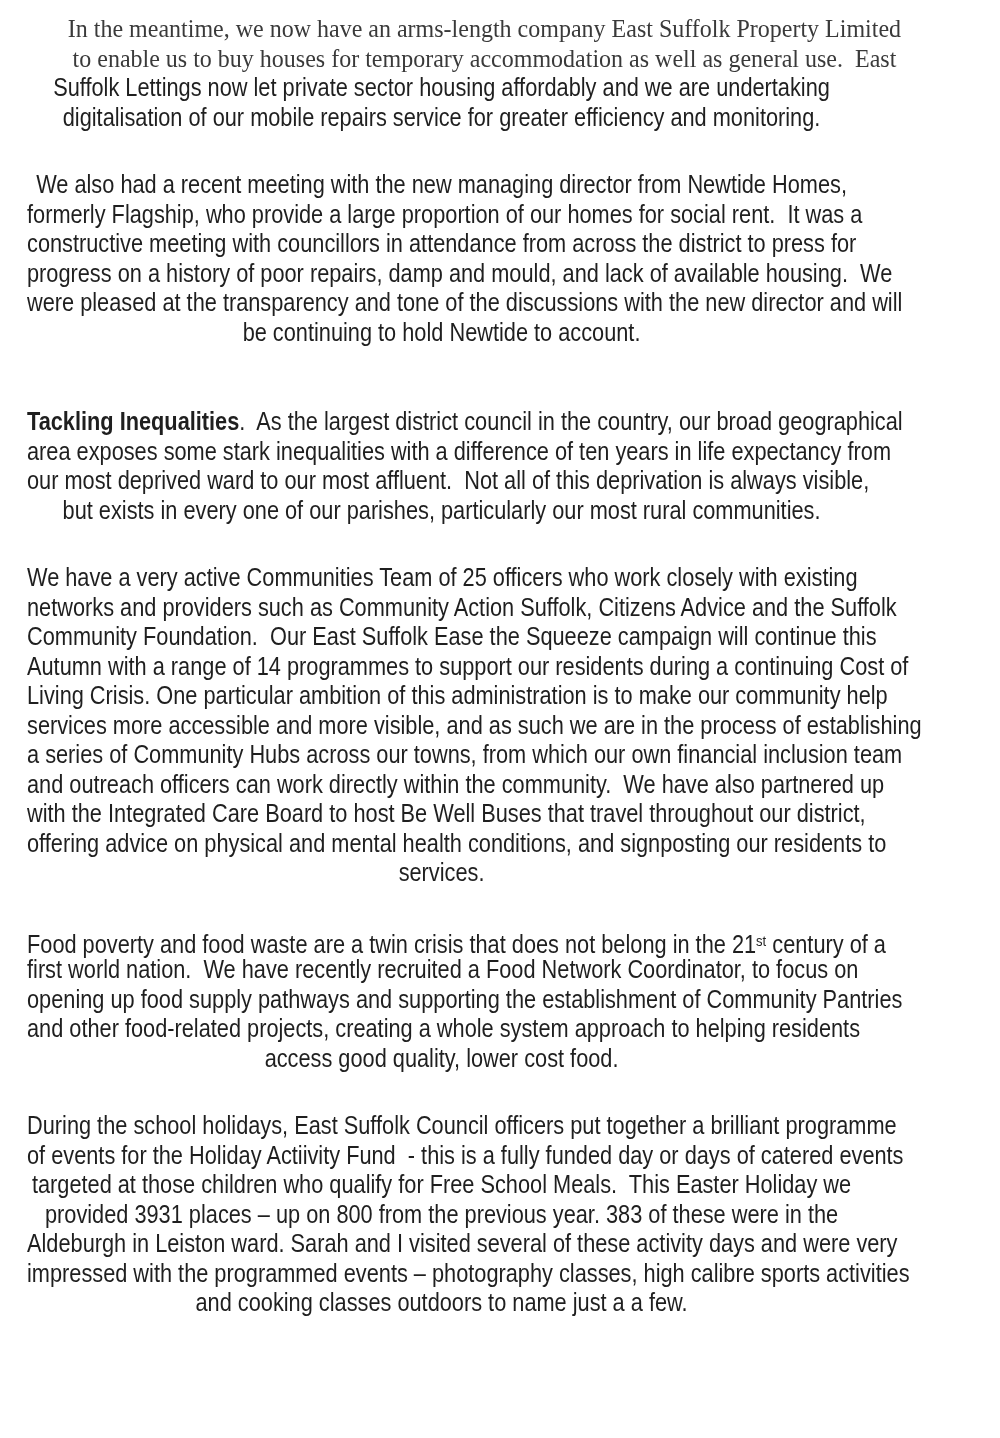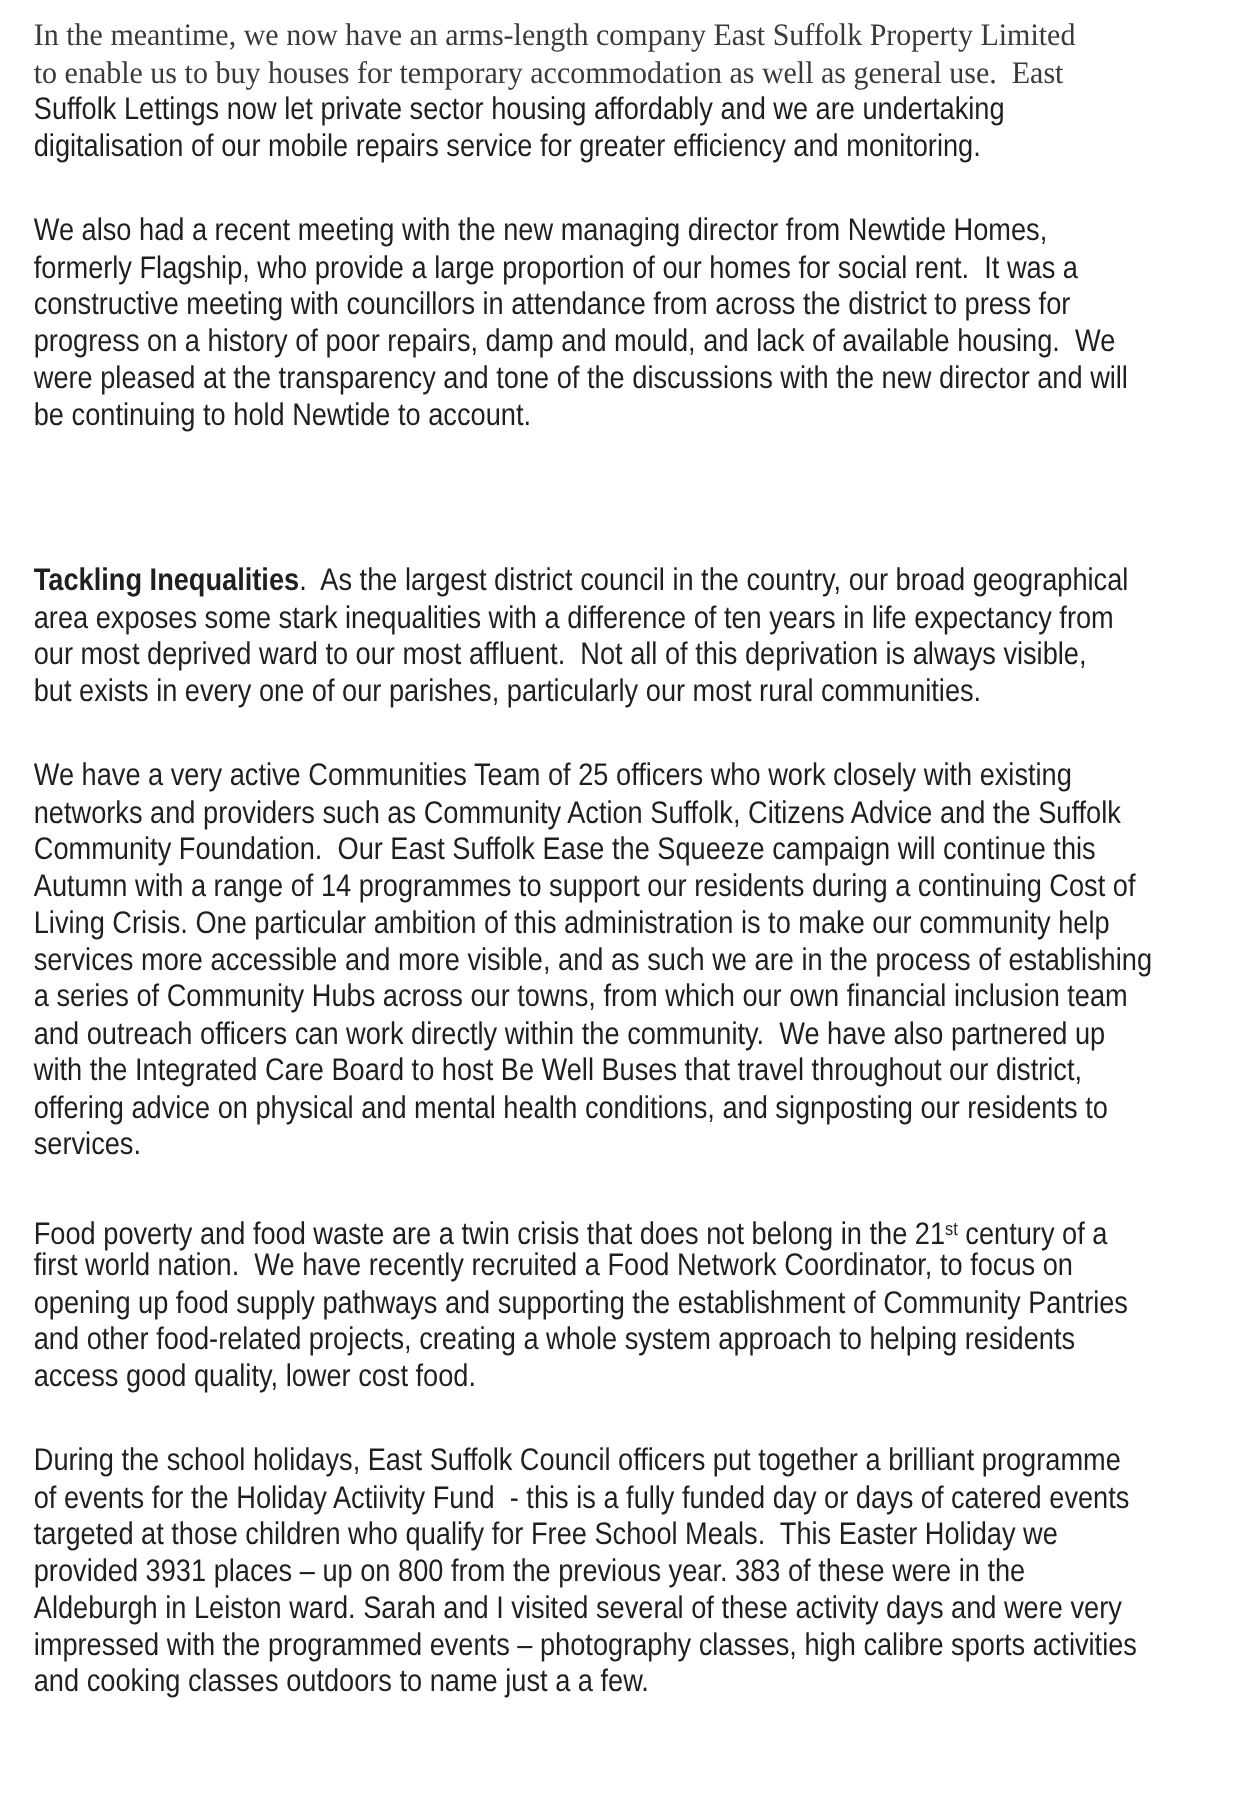--- a/index.html
+++ b/index.html
@@ -15,23 +15,24 @@
   }
   .page {
     box-sizing: border-box;
     width: 1000px;
     height: 1438px;
     padding: 14px 20px 0 27px;
     background: #ffffff;
   }
   .para {
     margin: 0 0 38px 0;
+    text-align: center;
   }
   .para.big-gap-before {
-    margin-top: 103px;
+    margin-top: 60px;
   }
   .line {
     font-family: "Liberation Sans", sans-serif;
     font-size: 25px;
     line-height: 29.5px;
     height: 29.5px;
     color: #1f1f1f;
     white-space: pre;
     transform: scaleX(0.87);
     transform-origin: 0 50%;

